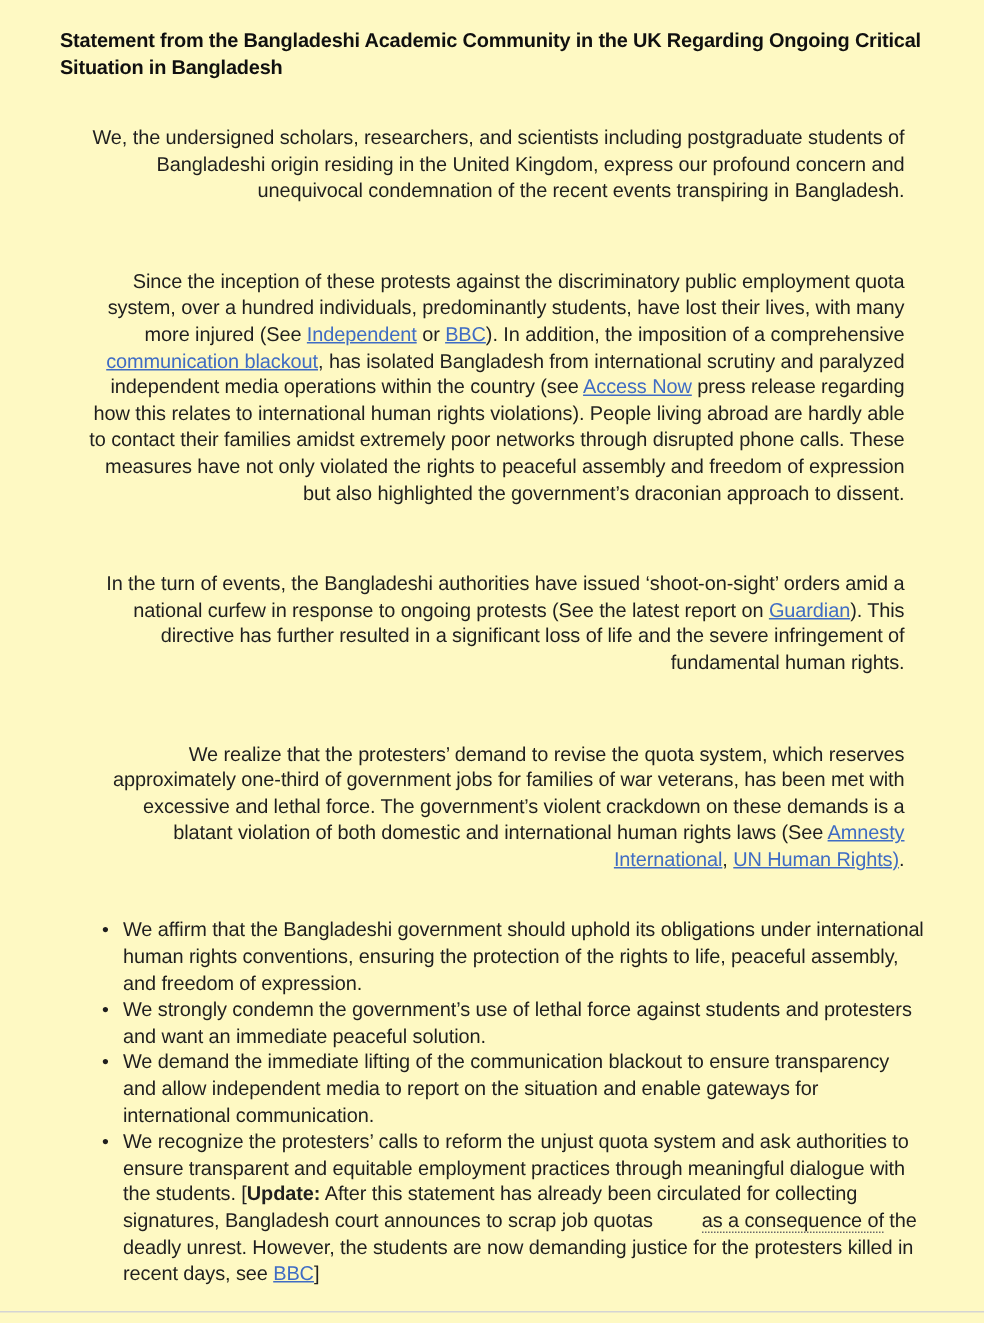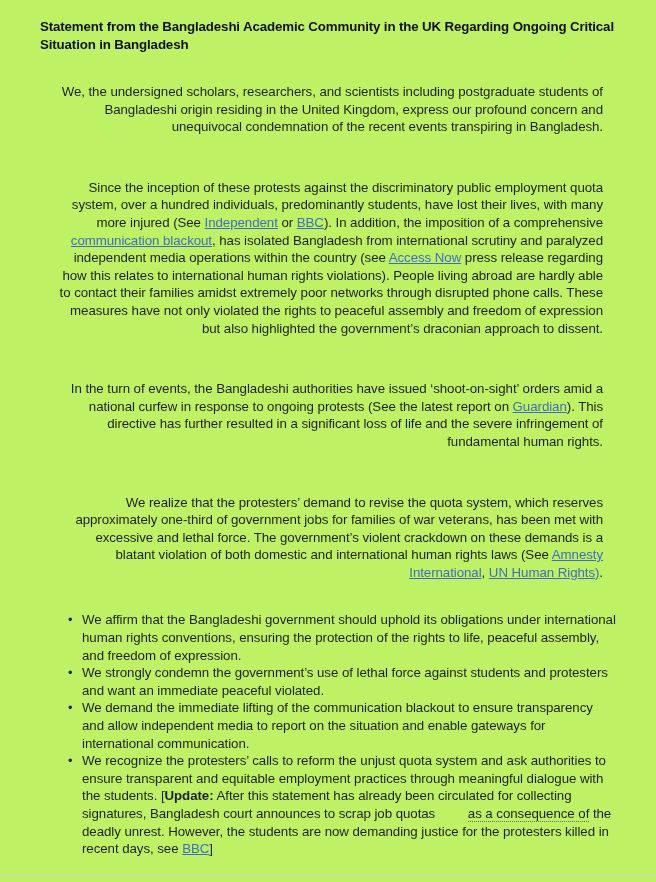--- a/index.html
+++ b/index.html
@@ -13,21 +13,21 @@
     font-family: "Liberation Sans", sans-serif;
     color: #1a1a1a;
     -webkit-font-smoothing: antialiased;
   }
   .page {
     position: relative;
     width: 656px;
     height: 882px;
     box-sizing: border-box;
     padding: 18px 40px 0 40px;
-    background: #bef264;
+    background: #fef9c3;
     overflow: hidden;
   }
   .doc-title {
     font-size: 13.3px;
     font-weight: bold;
     line-height: 17.5px;
     color: #101010;
     margin: 0 0 0 0;
     letter-spacing: -0.01em;
   }
@@ -111,21 +111,21 @@
 
   <p class="para">
     <span>We realize that the protesters’ demand to revise the quota system, which reserves approximately one-third of government jobs for families of war veterans, has been met with excessive and lethal force. The government’s violent crackdown on these demands is a blatant violation of both domestic and international human rights laws (See </span><a class="lnk">Amnesty International</a><span>, </span><a class="lnk">UN Human Rights)</a><span>.</span>
   </p>
 
   <div class="gap-lg"></div>
 
 
   <ul class="bullets">
     <li>We affirm that the Bangladeshi government should uphold its obligations under international human rights conventions, ensuring the protection of the rights to life, peaceful assembly, and freedom of expression.</li>
-    <li>We strongly condemn the government’s use of lethal force against students and protesters and want an immediate peaceful violated.</li>
+    <li>We strongly condemn the government’s use of lethal force against students and protesters and want an immediate peaceful solution.</li>
     <li>We demand the immediate lifting of the communication blackout to ensure transparency and allow independent media to report on the situation and enable gateways for international communication.</li>
     <li>
       <span>We recognize the protesters’ calls to reform the unjust quota system and ask authorities to ensure transparent and equitable employment practices through meaningful dialogue with the students.  [</span><b class="upd">Update:</b><span> After this statement has already been circulated for collecting signatures, Bangladesh court announces to scrap job quotas </span><span class="grammar">as a consequence of</span><span> the deadly unrest. However, the students are now demanding justice for the protesters killed in recent days, see </span><a class="lnk">BBC</a><span>]</span>
     </li>
   </ul>
 
   <div class="gap-lg"></div>
 
 
   <div class="gap-lg"></div>

